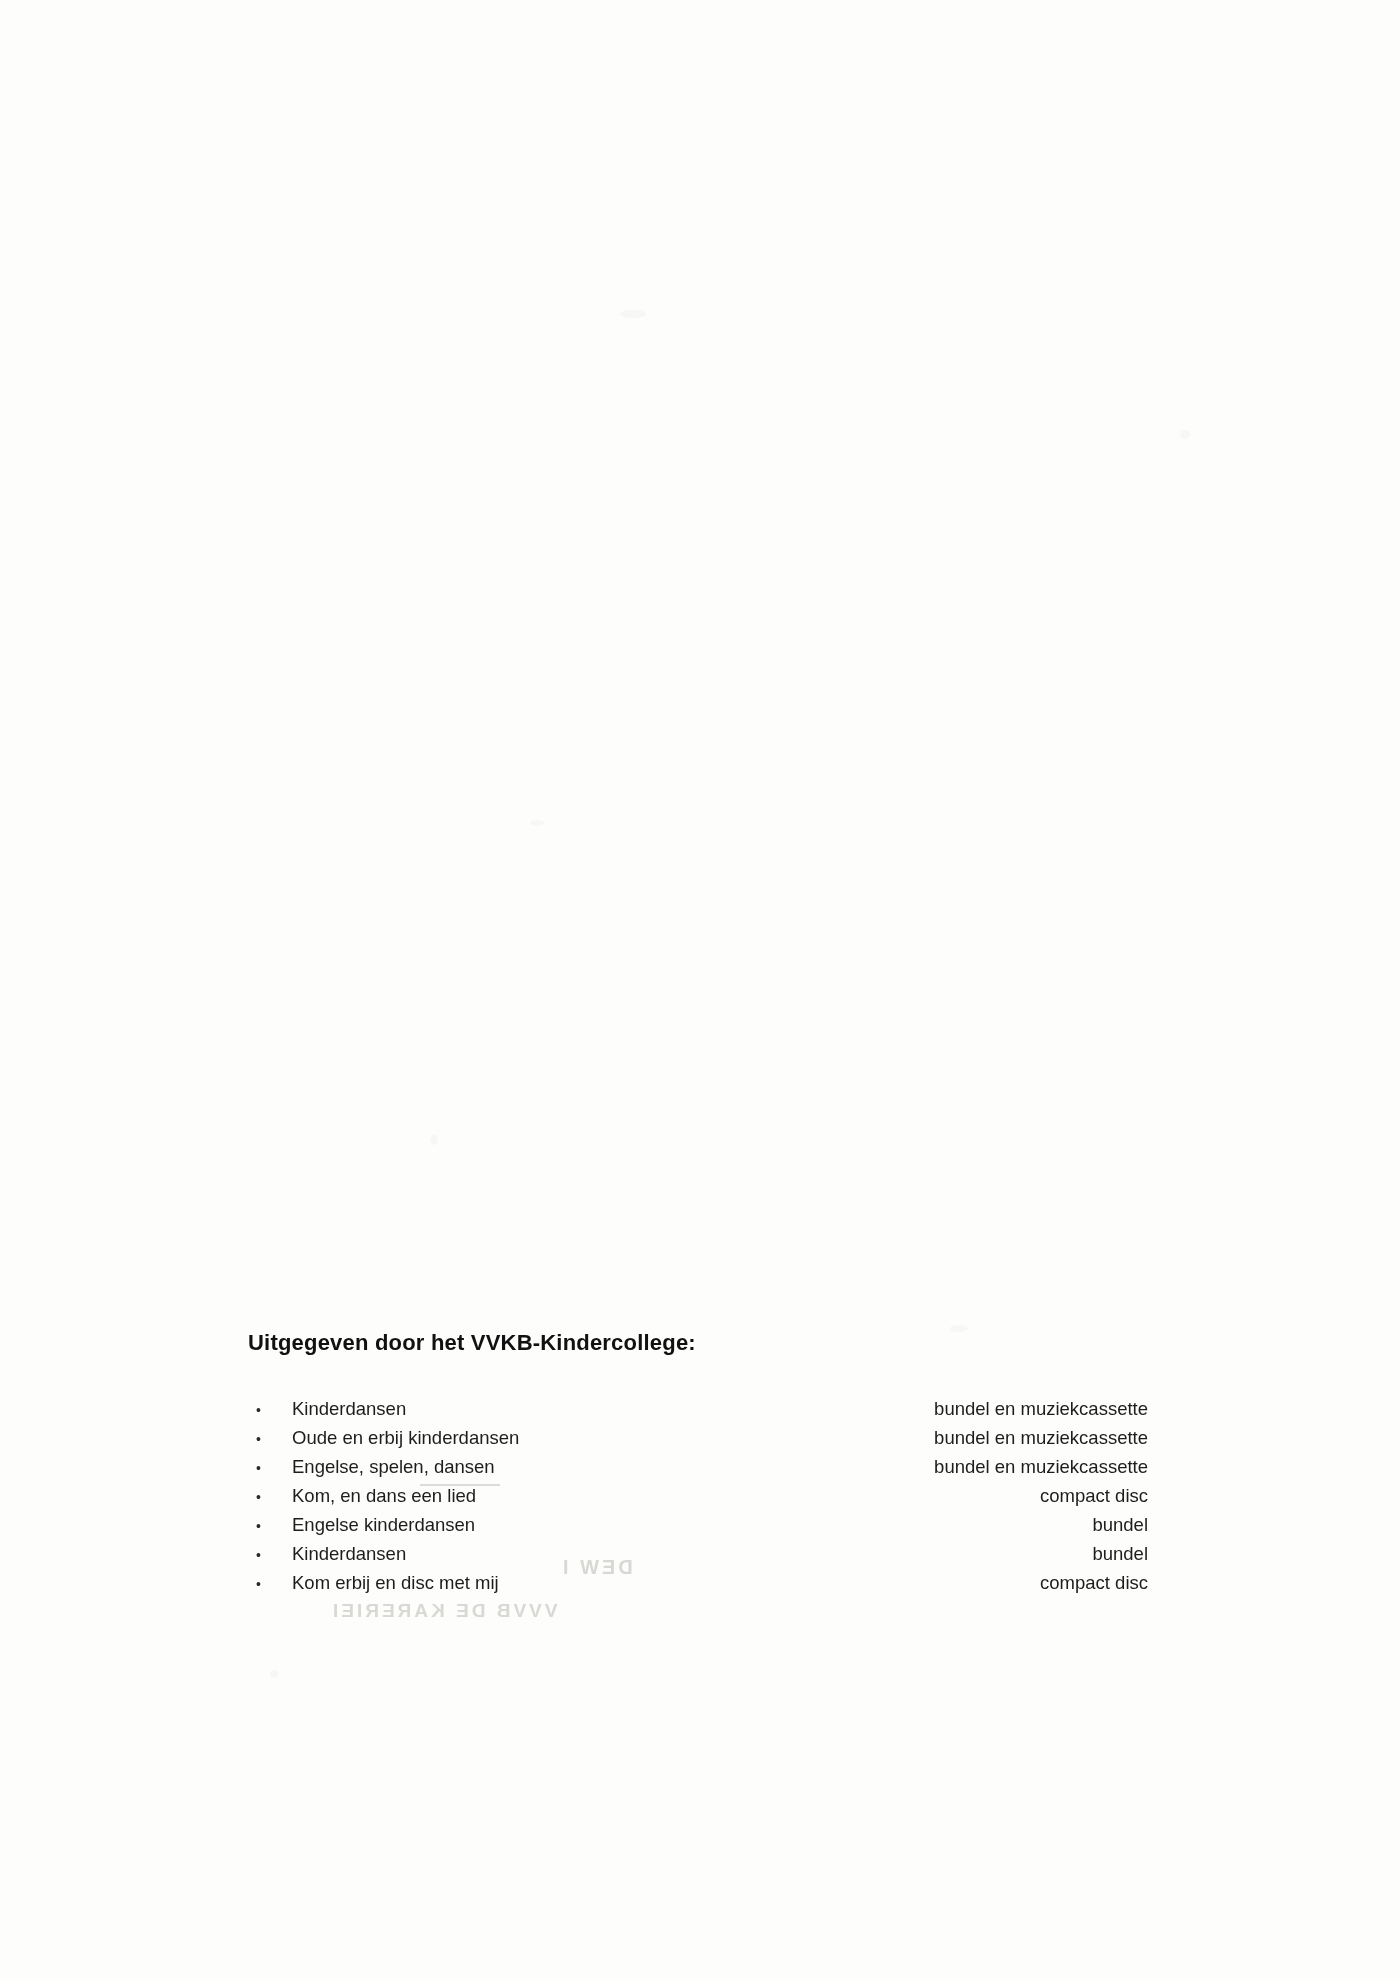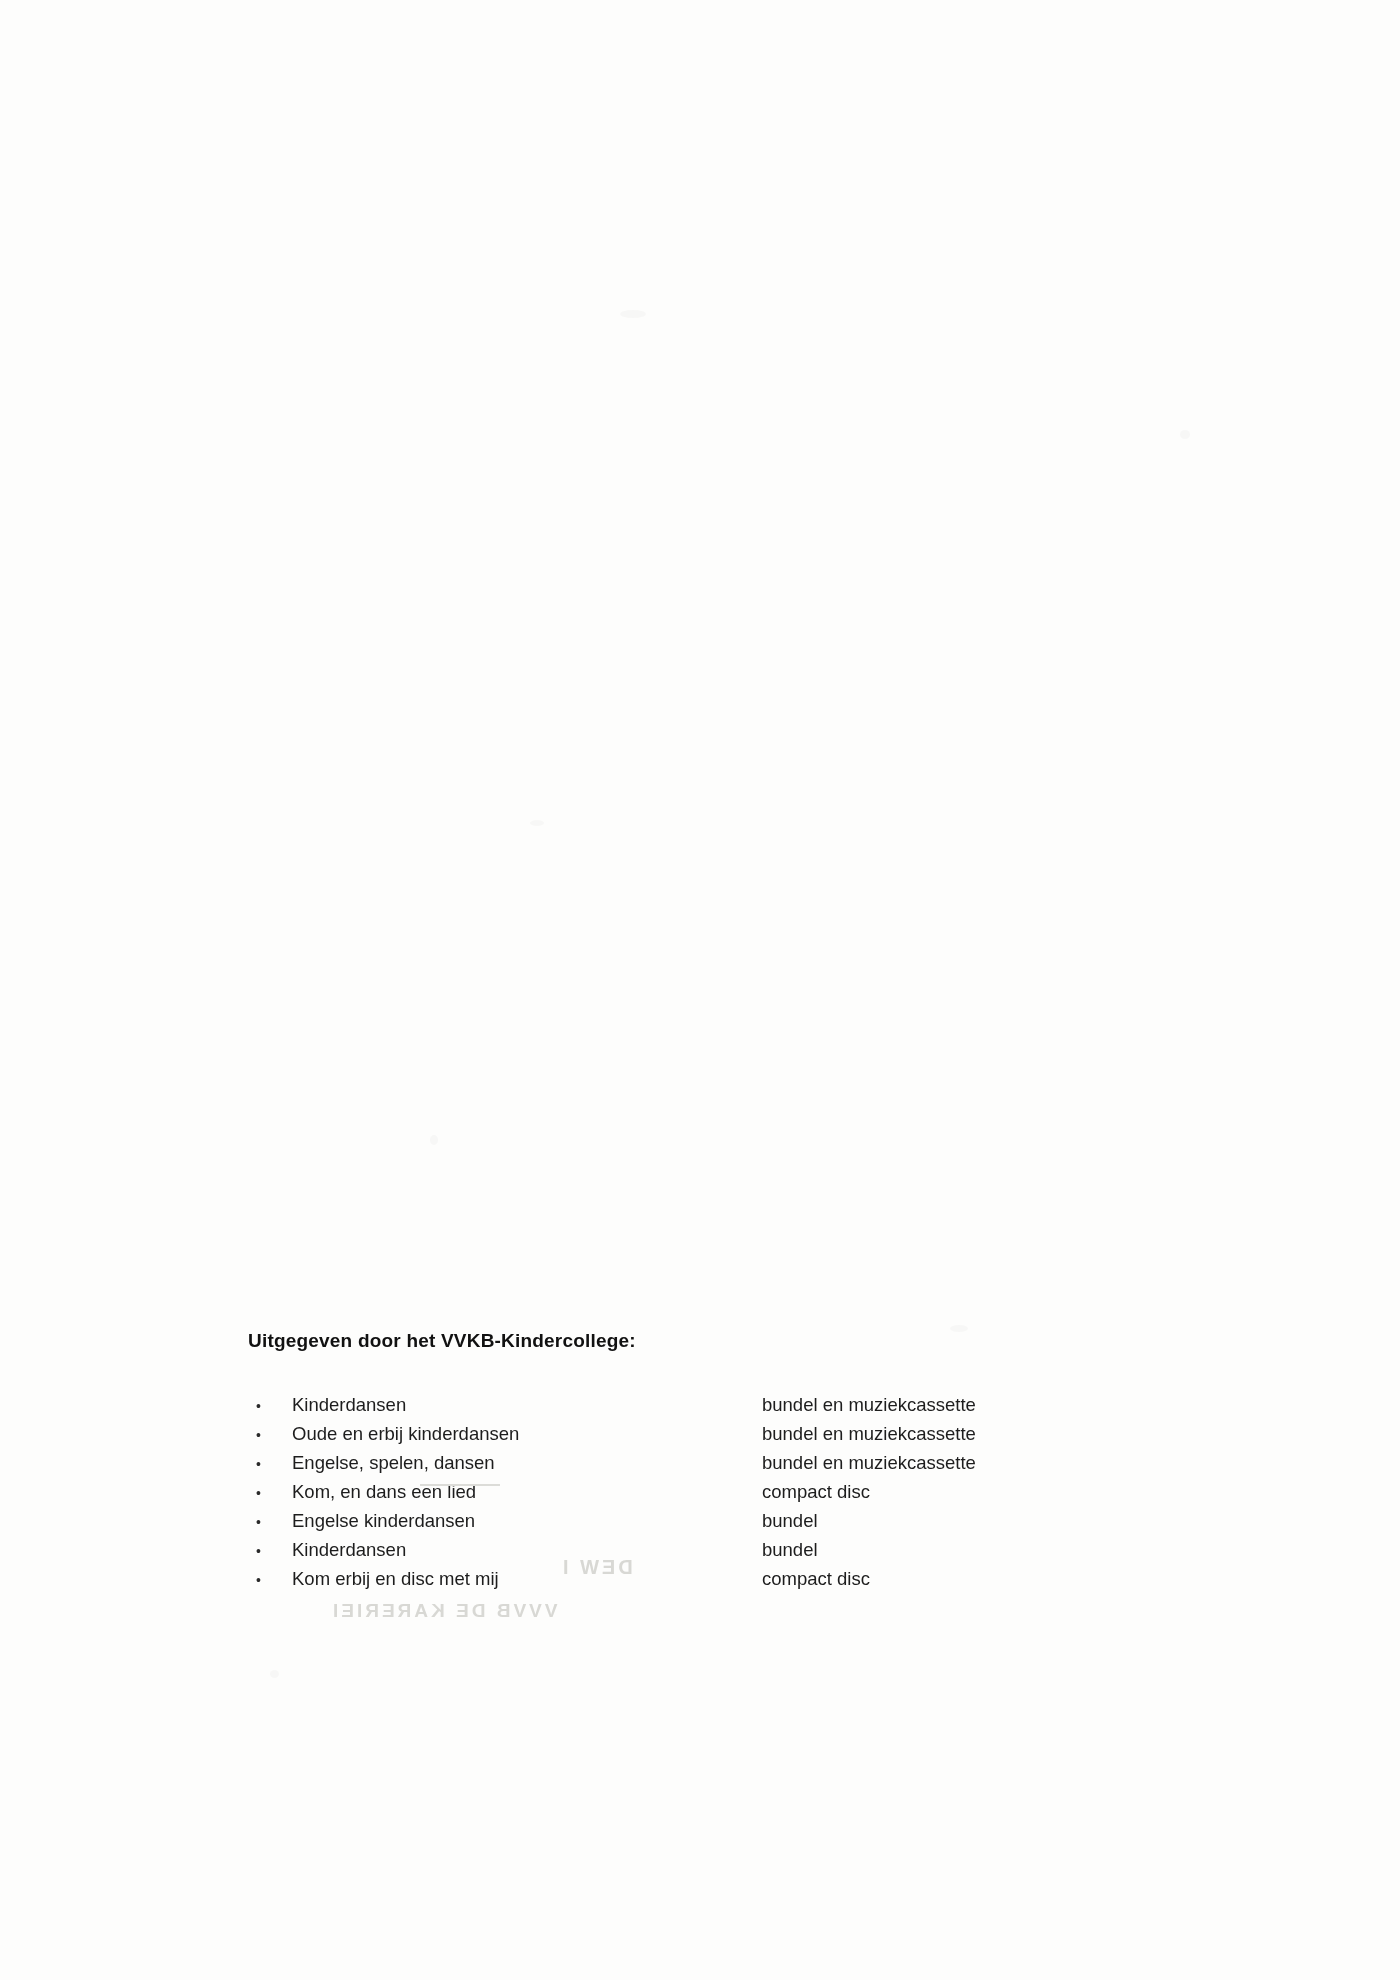--- a/index.html
+++ b/index.html
@@ -38,21 +38,21 @@
 
   
   .content {
     position: absolute;
     left: 248px;
     top: 1330px;
     width: 900px;
   }
 
   .heading {
-    font-size: 19px;
+    font-size: 22px;
     font-weight: bold;
     letter-spacing: .2px;
     color: #111;
     margin: 0 0 26px 0;
     white-space: nowrap;
   }
 
   ul.pub-list {
     list-style: none;
     margin: 0;
@@ -75,20 +75,21 @@
     color: #2a2a2a;
   }
   .title-cell {
     flex: 0 0 470px;
     white-space: nowrap;
     margin-top: 16px;
   }
   .format-cell {
     flex: 1 1 auto;
     white-space: nowrap;
+    text-align: right;
   }
 
   
   .ghost {
     position: absolute;
     font-family: "Liberation Sans", sans-serif;
     color: #d8d8d4;
     letter-spacing: 3px;
     transform: scaleX(-1);
     pointer-events: none;

